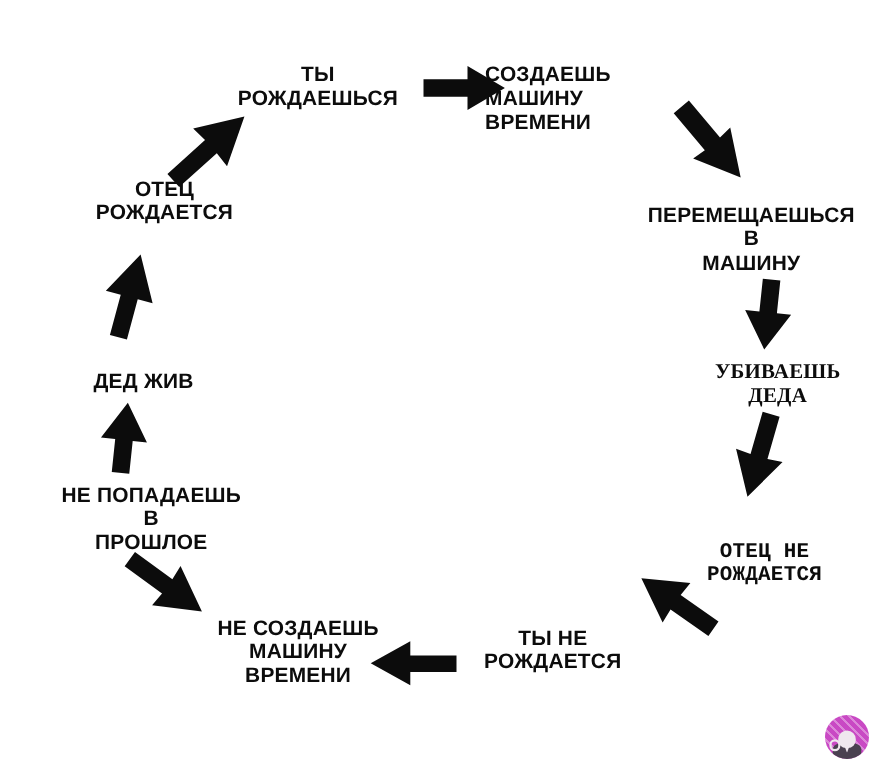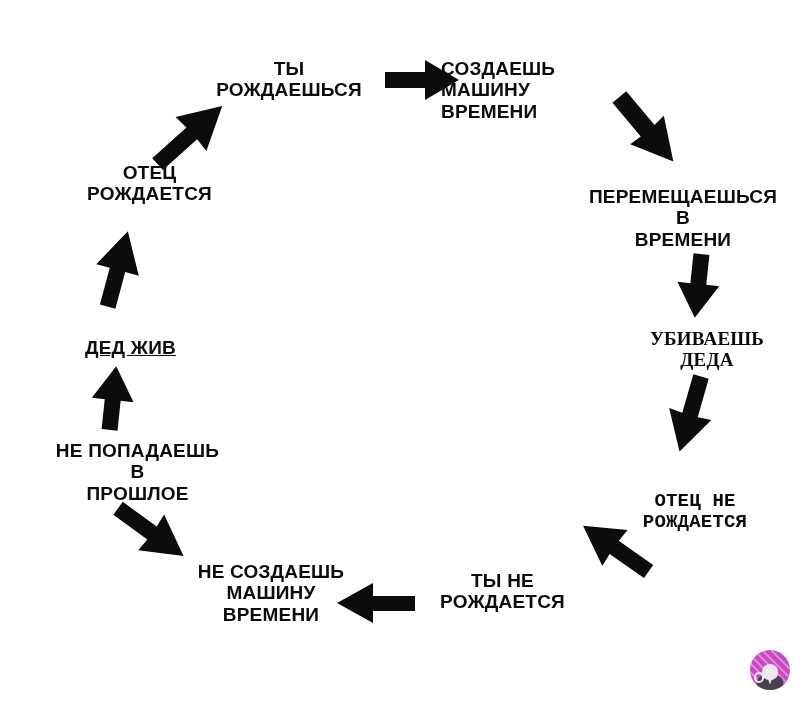--- a/index.html
+++ b/index.html
@@ -96,40 +96,40 @@
 
   <div class="node" style="left:199px; top:58px; width:180px;">ТЫ
 РОЖДАЕШЬСЯ</div>
 
   <div class="node" style="left:441px; top:58px; width:180px; text-align:left;">СОЗДАЕШЬ
 МАШИНУ
 ВРЕМЕНИ</div>
 
   <div class="node" style="left:558px; top:186px; width:250px;">ПЕРЕМЕЩАЕШЬСЯ
 В
-ВРЕМЕНИ</div>
+МАШИНУ</div>
 
   <div class="node" style="left:612px; top:328px; width:190px;font-family:Liberation Serif, serif;">УБИВАЕШЬ
 ДЕДА</div>
 
   <div class="node" style="left:600px; top:491px; width:190px;font-family:Liberation Mono, monospace;">ОТЕЦ НЕ
 РОЖДАЕТСЯ</div>
 
   <div class="node" style="left:405px; top:570px; width:195px;">ТЫ НЕ
 РОЖДАЕТСЯ</div>
 
   <div class="node" style="left:176px; top:561px; width:190px;">НЕ СОЗДАЕШЬ
 МАШИНУ
 ВРЕМЕНИ</div>
 
   <div class="node" style="left:30px; top:440px; width:215px;">НЕ ПОПАДАЕШЬ
 В
 ПРОШЛОЕ</div>
 
-  <div class="node" style="left:53px; top:337px; width:155px;text-decoration:underline;">ДЕД ЖИВ</div>
+  <div class="node" style="left:53px; top:337px; width:155px;">ДЕД ЖИВ</div>
 
   <div class="node" style="left:62px; top:162px; width:175px;">ОТЕЦ
 РОЖДАЕТСЯ</div>
 
   <div class="arrow" style="left:385px; top:58px;">
     <svg width="76" height="44" viewBox="0 0 76 44">
       <path d="M0 14 L40 14 L40 2 L74 22 L40 42 L40 30 L0 30 Z" fill="#0c0c0c"></path>
     </svg>
   </div>
 

